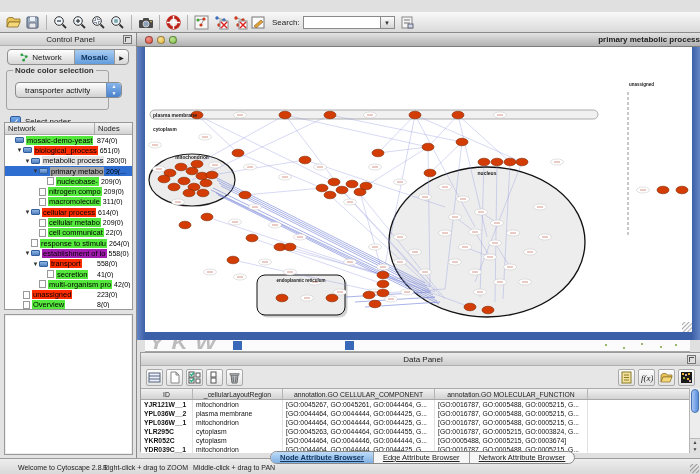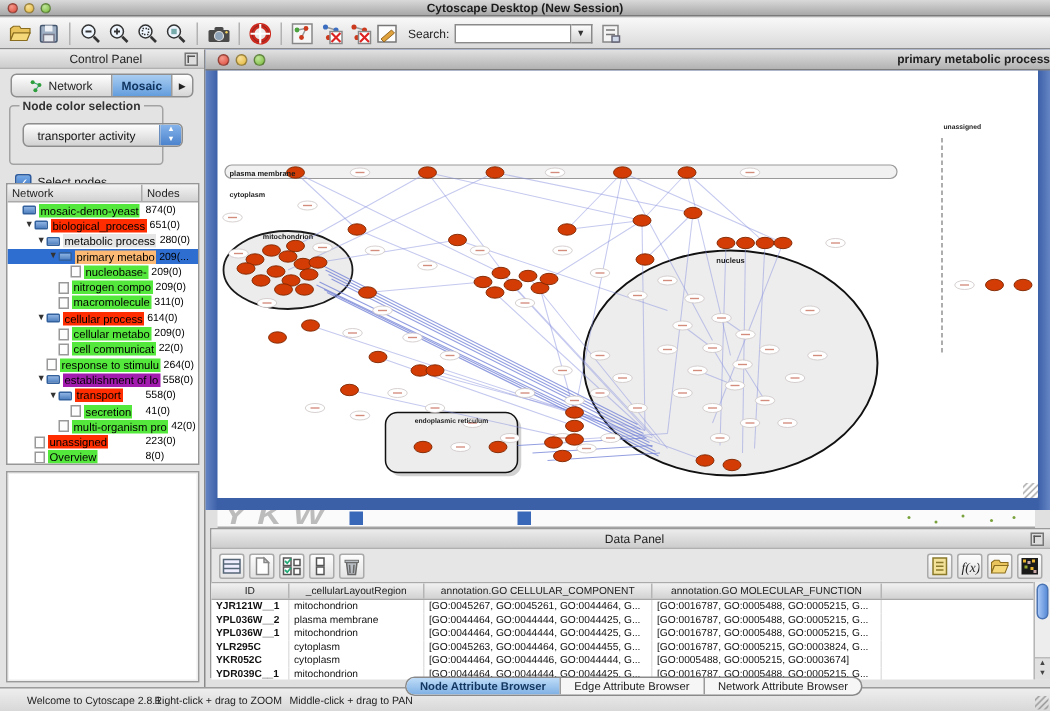--- a/index.html
+++ b/index.html
@@ -81,40 +81,34 @@
   .dt-row { display:flex; height:9px; font-size:6.8px; color:#111; }
   .dt-row > div { border-right:1px solid #e2e2e2; line-height:9px; padding-left:3px; overflow:hidden; white-space:nowrap; }
   .cw0{width:52px;flex:none;} .cw1{width:90px;flex:none;} .cw2{width:152px;flex:none;} .cw3{width:153px;flex:none;} .cw4{flex:1;border-right:none!important;}
   .dt-row .cw0 { font-weight:bold; }
   .vscroll { position:absolute; right:0; top:35px; width:11px; height:65px; background:#ededed; border-left:1px solid #b5b5b5; }
   .vthumb { position:absolute; left:1px; top:1px; width:8px; height:24px; border-radius:4px; background:linear-gradient(90deg,#a6c6f6,#5a8cd8); border:1px solid #4a74b4; }
   .varrows { position:absolute; left:0; bottom:0; width:100%; font-size:5px; color:#444; text-align:center; line-height:7px; background:#e0e0e0; border-top:1px solid #bbb; }
 
   
   .attr-tabs { left:270px; top:451px; height:13px; display:flex; border:1px solid #8a8a8a; border-radius:7px; overflow:hidden; background:#f6f6f6; z-index:5; }
-  .attr-tab { font-size:7.5px; color:#222; line-height:12px; padding:0 9px; border-left:1px solid #9a9a9a; }
+  .attr-tab { font-size:7.5px; color:#222; line-height:12px; padding:0 9px; border-left:1px solid #9a9a9a;text-decoration:underline; }
   .attr-tab:first-child { border-left:none; }
   .attr-tab.sel { background:linear-gradient(#bedcf8,#7fb0e4); font-weight:bold; color:#12365f; }
 
   
   .status-bar { left:0; top:458px; width:700px; height:16px; background:linear-gradient(#eee,#d8d8d8); border-top:1px solid #9c9c9c; font-size:7px; color:#222; }
   .status-bar span { position:absolute; top:5px; }
   .sgrip { position:absolute; right:1px; bottom:1px; width:9px; height:9px; background:repeating-linear-gradient(135deg,transparent,transparent 1px,#999 2px,transparent 3px); }
 </style>
 </head>
 <body>
 
 <div id="app">
 
-  <div class="abs mac-titlebar">
-    <div class="light red"></div>
-    <div class="light yel"></div>
-    <div class="light grn"></div>
-    <div class="mac-title">Cytoscape Desktop (New Session)</div>
-  </div>
 
   <div class="abs toolbar">
     <div class="tbtn">
         <svg width="15" height="15">
           <path d="M1 12 V4 l2-1.5 h4 l1 1.5 h6 v3 H3 l-2 5 z" fill="#e9c45c" stroke="#8a6d1f" stroke-width=".8"></path>
           <path d="M1 12 l2-5 h11 l-2 5 z" fill="#f4d87a" stroke="#8a6d1f" stroke-width=".8"></path>
         </svg>
       </div>
     <div class="tbtn">
         <svg width="15" height="15">
@@ -281,21 +275,21 @@
             <span style="flex: 0 0 auto; width: 19px;"></span>
             <span class="tarrow">▼</span>
             <span class="tic-folder"></span>
             <span class="tlabel" style="background: #e5e5e5;">metabolic process</span>
             <span class="tcount">280(0)</span>
           </div>
           <div class="trow sel">
             <span style="flex: 0 0 auto; width: 27px;"></span>
             <span class="tarrow">▼</span>
             <span class="tic-folder"></span>
-            <span class="tlabel" style="background: #fdba74;">primary metabo</span>
+            <span class="tlabel" style="background: #a3a3a3;">primary metabo</span>
             <span class="tcount">209(...</span>
           </div>
           <div class="trow">
             <span style="flex: 0 0 auto; width: 35px;"></span>
             <span class="tarrow"></span>
             <span class="tic-file"></span>
             <span class="tlabel" style="background: rgb(85, 232, 60);">nucleobase-</span>
             <span class="tcount">209(0)</span>
           </div>
           <div class="trow">

